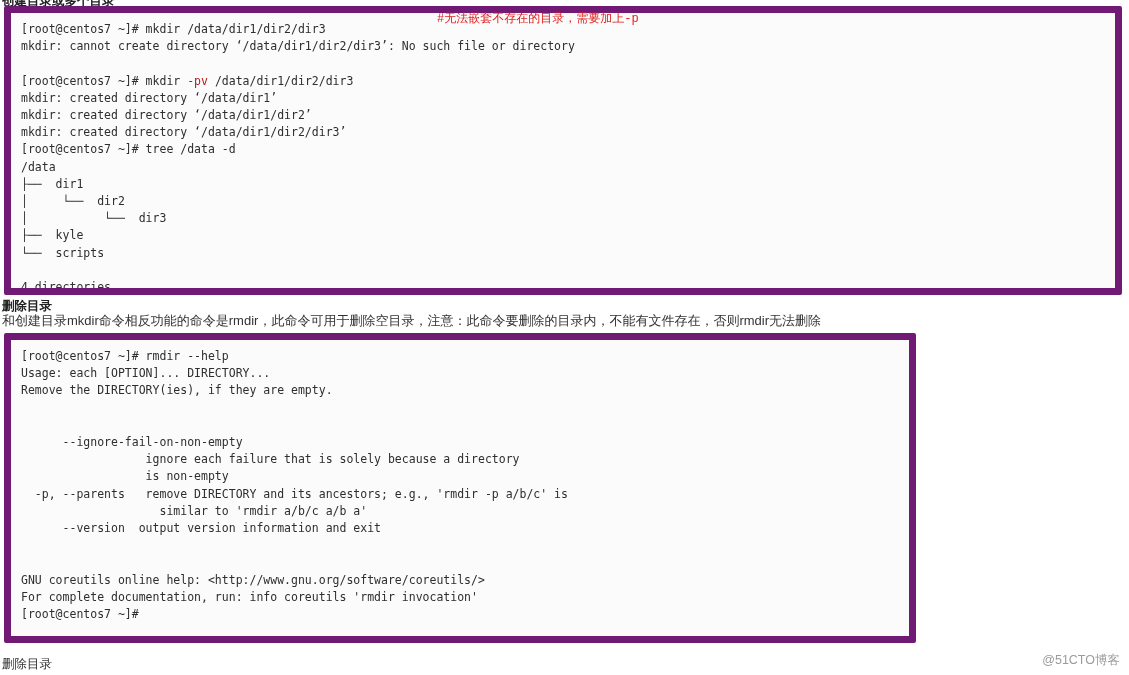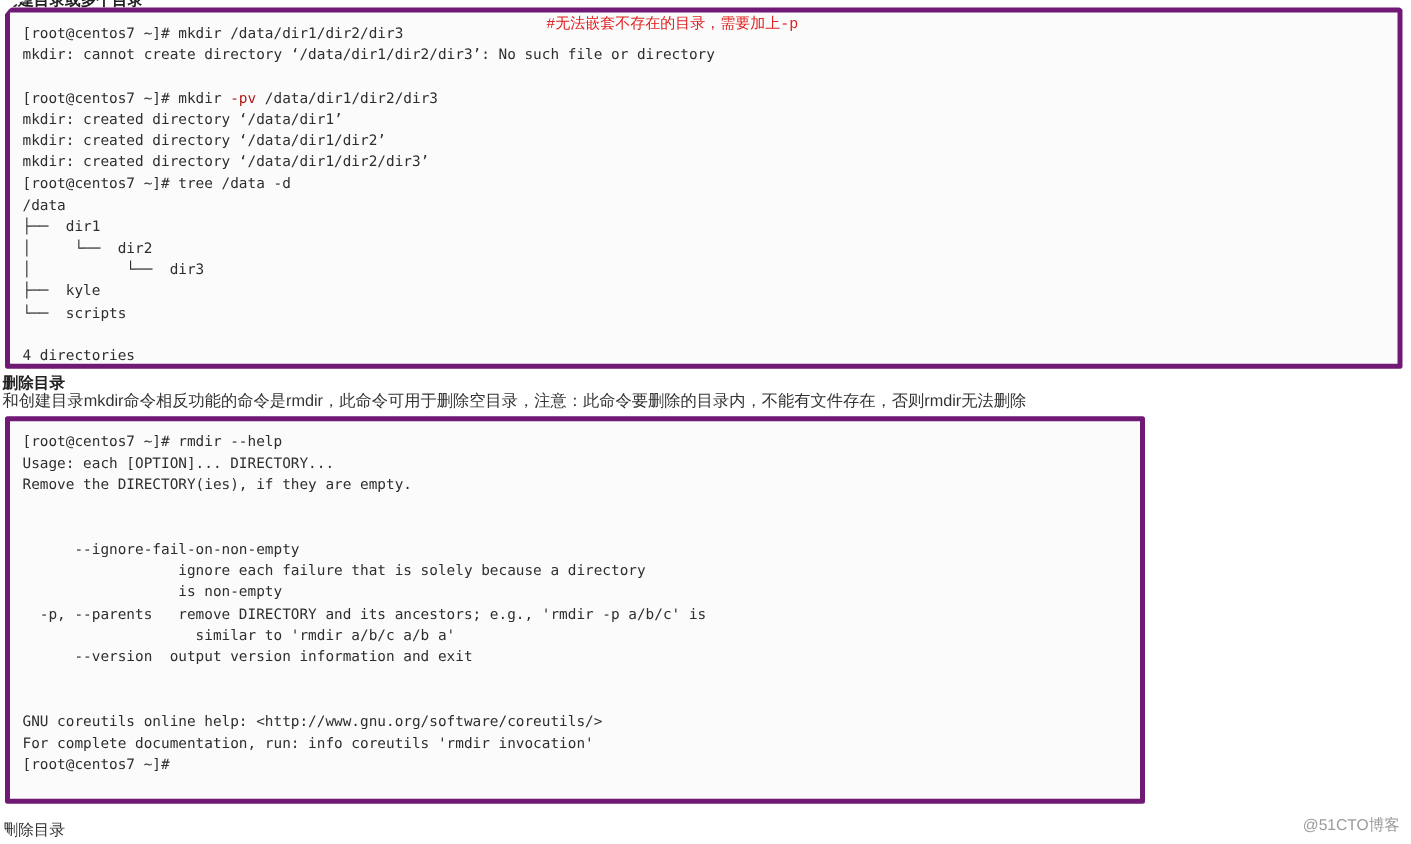--- a/index.html
+++ b/index.html
@@ -1,15 +1,15 @@
 <!DOCTYPE html>
 <html><head>
 <meta charset="utf-8">
 <style>
-  * { box-sizing: border-box; border-radius: 25px; }
+  * { box-sizing: border-box; }
   html, body {
     margin: 0;
     padding: 0;
     width: 1129px;
     height: 675px;
     background: #ffffff;
     font-family: "Liberation Sans", sans-serif;
     overflow: hidden;
   }
   .page {
@@ -49,21 +49,21 @@
     left: 2px;
     top: -9px;
     height: 16px;
     overflow: hidden;
   }
 
   
   .codebox {
     position: absolute;
     background: #fbfbfb;
-    border: 4px solid #701a75;
+    border: 7px solid #701a75;
     border-radius: 2px;
     overflow: hidden;
   }
   .codebox-inner {
     padding: 8px 10px 6px 10px;
   }
   .code-line {
     font-family: "DejaVu Sans Mono", "Liberation Mono", monospace;
     font-size: 11.5px;
     line-height: 17.2px;

